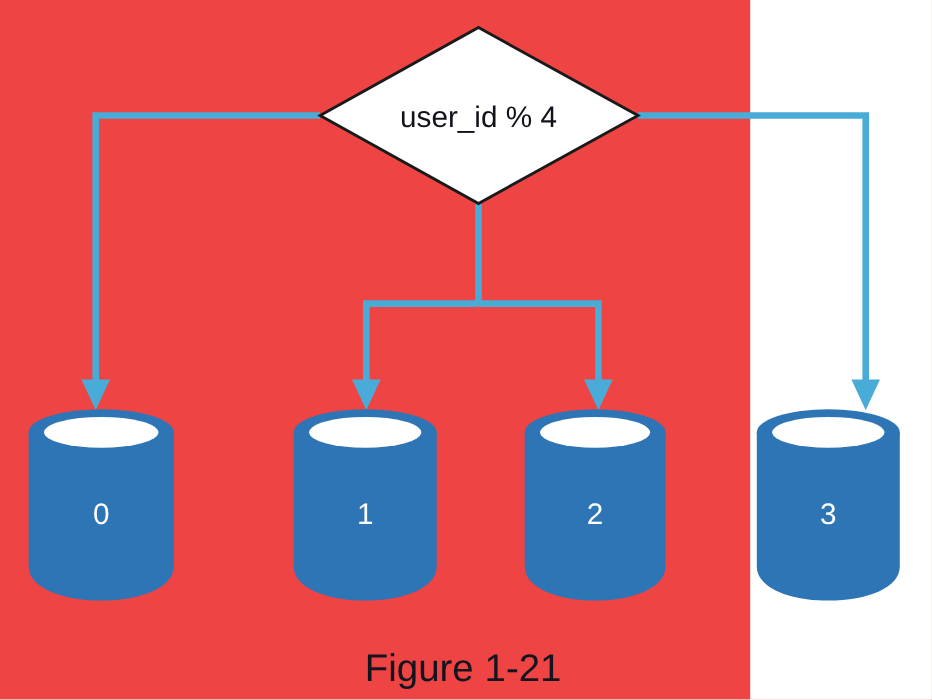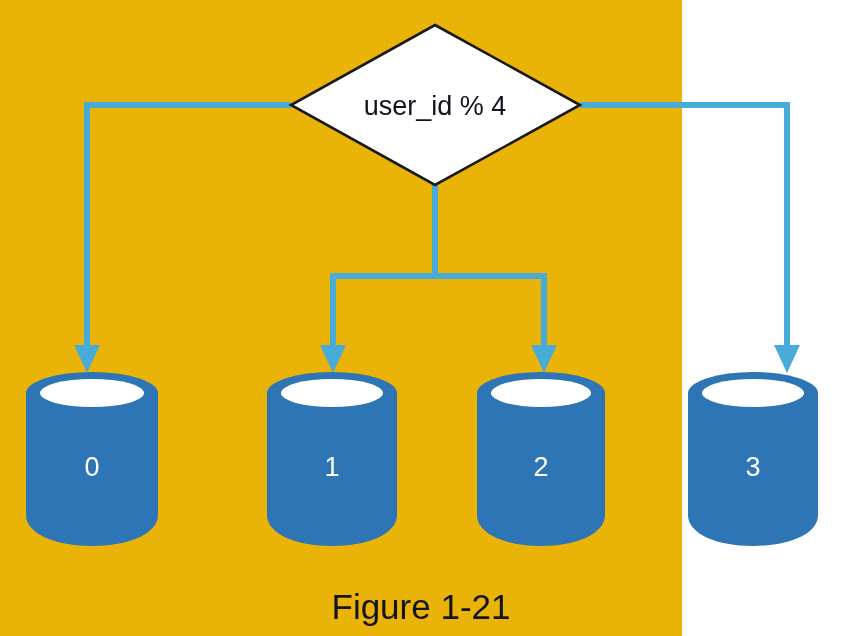--- a/index.html
+++ b/index.html
@@ -10,21 +10,21 @@
   body {
     width: 847px;
     height: 636px;
     overflow: hidden;
     font-family: "Liberation Sans", sans-serif;
   }
   #figure-root {
     position: relative;
     width: 682px;
     height: 636px;
-    background: #eab308;
+    background: #ef4444;
   }
   #diagram-svg {
     position: absolute;
     left: 0;
     top: 0;
     width: 847px;
     height: 636px;
     display: block;
   }
   .decision-text {

